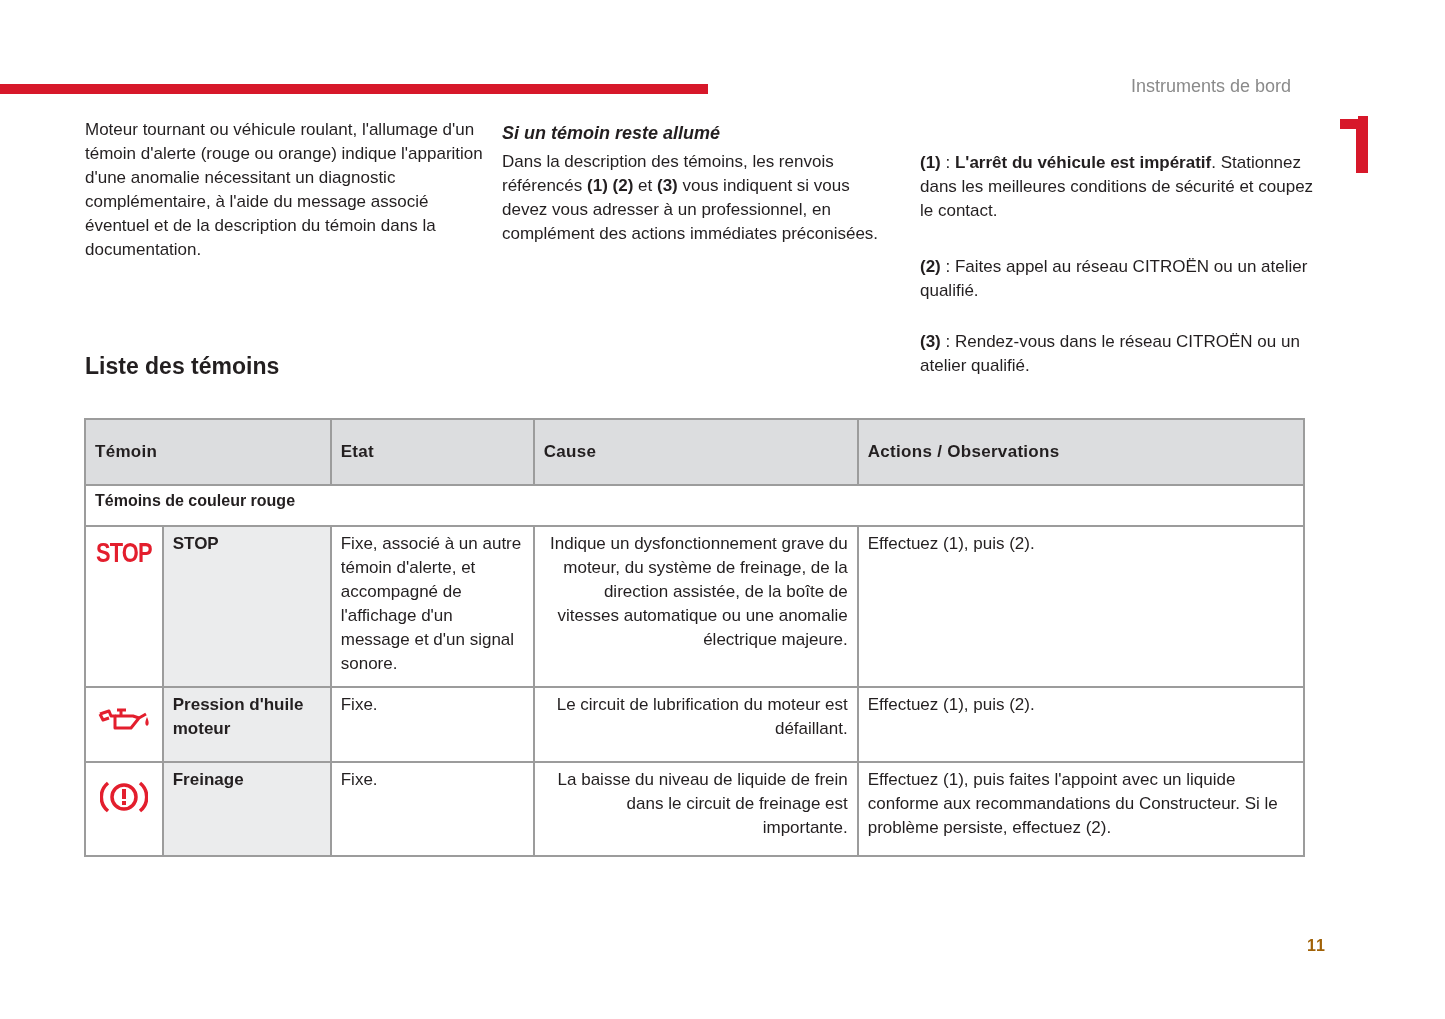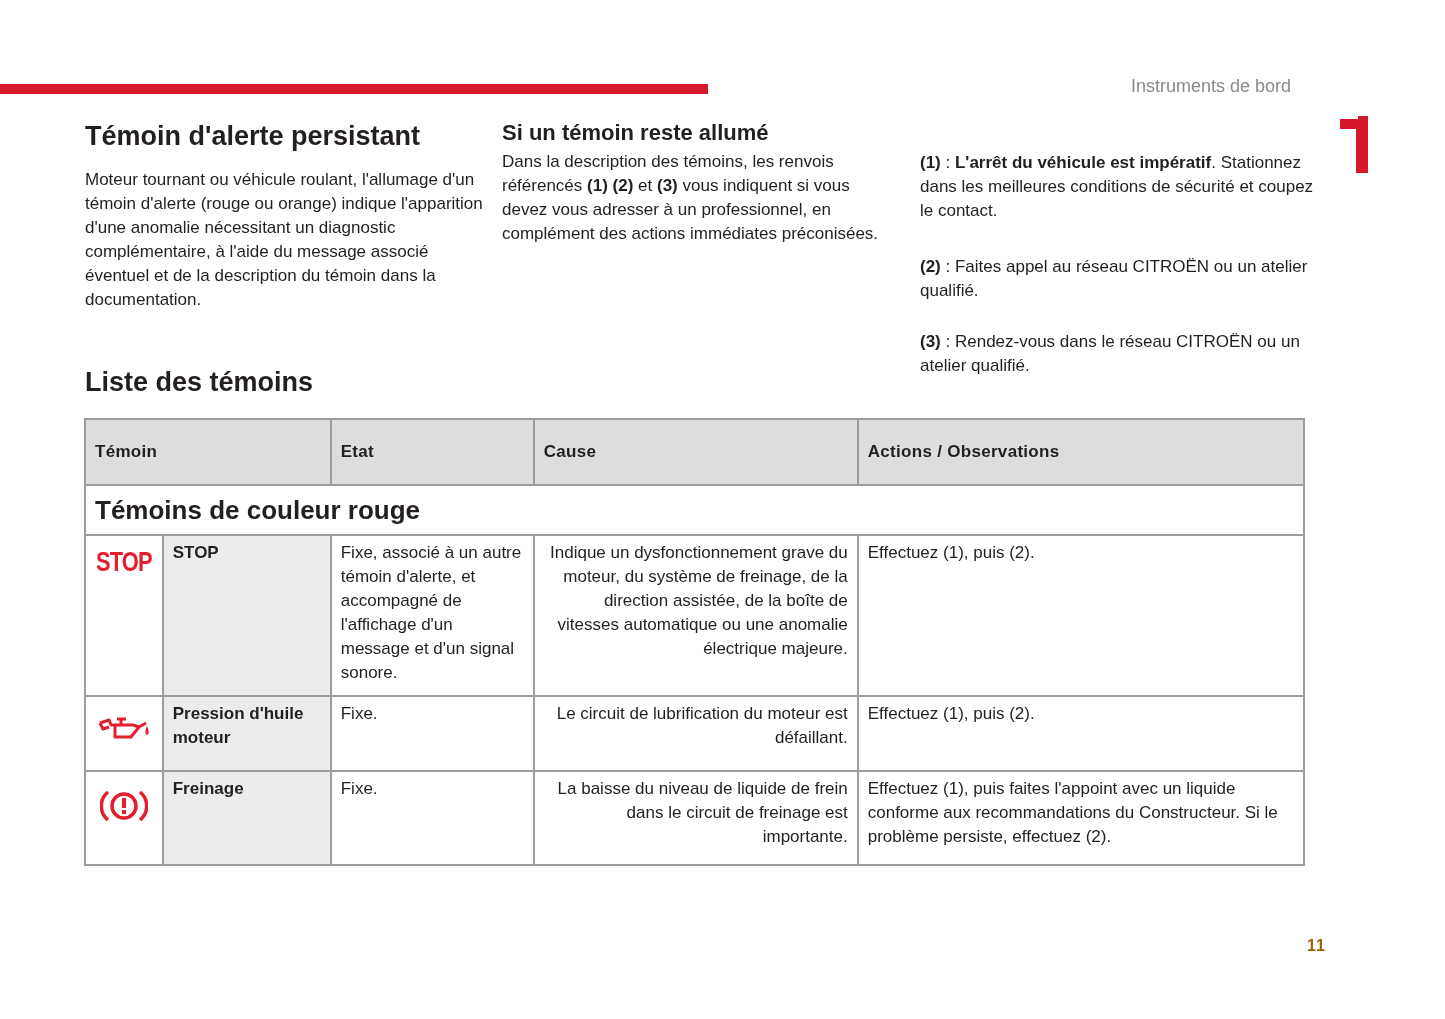--- a/index.html
+++ b/index.html
@@ -9,53 +9,52 @@
     .top-bar { position: absolute; left: 0; top: 84px; width: 708px; height: 10px; background: #d7182a; }
     .section-title { position: absolute; left: 1131px; top: 76px; font-size: 18px; color: #8a8a8a; }
     .chapter-num { position: absolute; left: 1340px; top: 116px; width: 28px; height: 60px; }
     .page-num { position: absolute; left: 1307px; top: 937px; font-size: 16px; font-weight: bold; color: #a16207; letter-spacing: 1px; }
 
     h2 { font-size: 27px; font-weight: bold; color: #231f20; }
     .col { position: absolute; font-size: 17px; line-height: 24px; }
     .col1 { left: 85px; top: 118px; width: 400px; }
     .col1 h2 { margin-bottom: 14px; line-height: 36px; }
     .col2 { left: 502px; top: 118px; width: 390px; }
-    .col2 h2 { font-size: 22px; line-height: 30px; margin-bottom: 2px; }
+    .col2 h2 { font-size: 18px; line-height: 30px; margin-bottom: 2px; font-style: italic; }
     .col3 { left: 920px; top: 119px; width: 400px; }
     .col3 p { margin-bottom: 18px; margin-top: 32px; }
     .col3 p.p3 { margin-top: 27px; }
     b { font-weight: bold; }
 
-    .list-title { position: absolute; left: 85px; top: 364px; font-size: 27px; line-height: 36px; text-align: right; }
+    .list-title { position: absolute; left: 85px; top: 348px; font-size: 23px; line-height: 36px; text-align: right; }
 
     table { position: absolute; left: 84px; top: 418px; width: 1221px; border-collapse: collapse; font-size: 17px; line-height: 24px; }
     td, th { border: 2px solid #9c9c9c; vertical-align: top; text-align: left; }
     th { background: #dcdddf; font-weight: bold; padding: 20px 9px; height: 48px; font-size: 17px; letter-spacing: 0.3px; }
     td { padding: 5px 9px 10px 9px; }
-    .group-row td { font-size: 26px; font-weight: bold; padding: 10px 9px; height: 41px; line-height: 28px; }
+    .group-row td { font-size: 16px; font-weight: bold; padding: 1px 9px; height: 41px; line-height: 28px; }
     .icon-cell { width: 67px; padding: 8px 2px; text-align: center; vertical-align: top; }
     .name-cell { background: #ebeced; font-weight: bold; width: 168px; }
     .etat-cell { width: 203px; }
     .cause-cell { width: 324px; text-align: right; }
     .row-stop td { height: 134px; }
     .row-oil td { height: 75px; }
     .row-brake td { height: 94px; margin-left: 34px; }
     .stop-icon { font-family: "Liberation Sans", sans-serif; font-weight: bold; color: #e31e2d; font-size: 28px; transform: scaleX(0.78); display: inline-block; margin-top: 6px; letter-spacing: -1px; }
   </style>
 </head>
 <body>
 
 <div class="top-bar"></div>
 <div class="section-title">Instruments de bord</div>
 <svg class="chapter-num" viewBox="0 0 28 60">
   <polygon points="0,3 18,3 18,0 28,0 28,57 16,57 16,13 0,13" fill="#d7182a"></polygon>
 </svg>
 
 <div class="col col1">
-  <h2>Témoin d'alerte persistant</h2>
   <p>Moteur tournant ou véhicule roulant, l'allumage d'un témoin d'alerte (rouge ou orange) indique l'apparition d'une anomalie nécessitant un diagnostic complémentaire, à l'aide du message associé éventuel et de la description du témoin dans la documentation.</p>
 </div>
 
 <div class="col col2">
   <h2>Si un témoin reste allumé</h2>
   <p><span>Dans la description des témoins, les renvois référencés </span><b>(1)</b> <b>(2)</b><span> et </span><b>(3)</b><span> vous indiquent si vous devez vous adresser à un professionnel, en complément des actions immédiates préconisées.</span></p>
 </div>
 
 <div class="col col3">
   <p><b>(1)</b><span> : </span><b>L'arrêt du véhicule est impératif</b><span>. Stationnez dans les meilleures conditions de sécurité et coupez le contact.</span></p>

